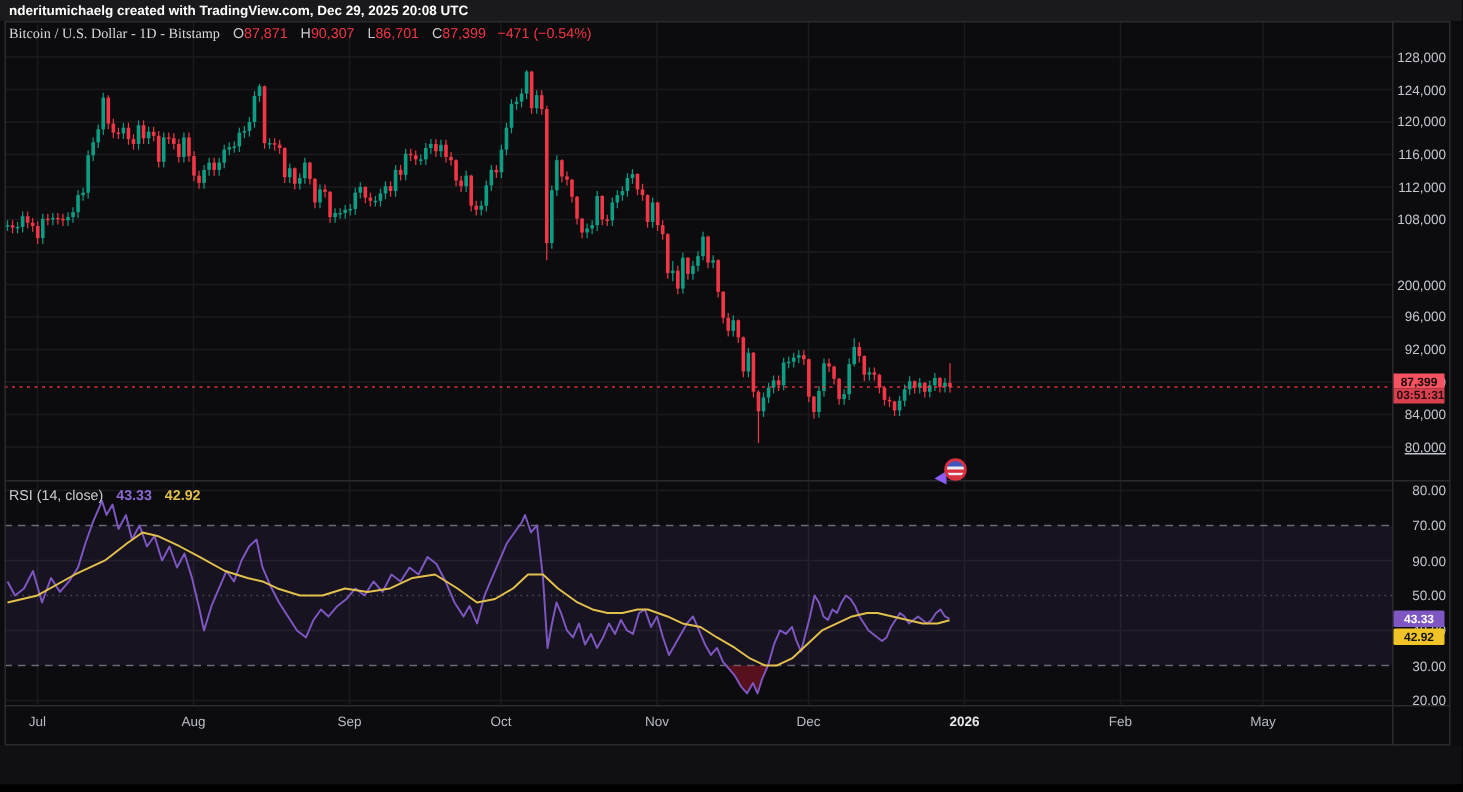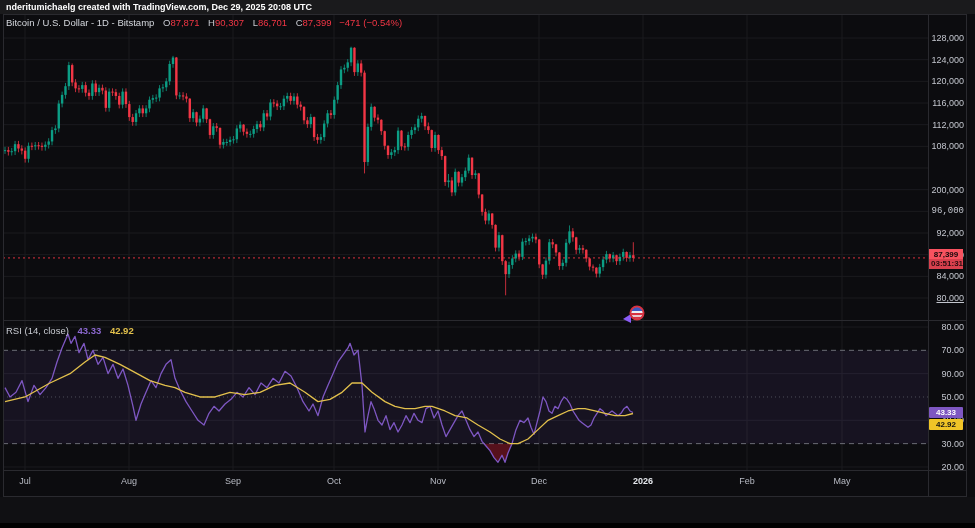--- a/index.html
+++ b/index.html
@@ -3,21 +3,21 @@
 <meta charset="utf-8">
 <style>
   html,body{margin:0;padding:0;background:#000;}
   .stage{position:relative;width:975px;height:523px;background:#101013;overflow:hidden;
          font-family:"Liberation Sans","DejaVu Sans",sans-serif;-webkit-font-smoothing:antialiased;}
   .topbar{position:absolute;left:0;top:0;width:975px;height:14px;background:#1a1a1c;
           color:#fff;font-size:9px;font-weight:bold;line-height:14px;padding-left:6px;box-sizing:border-box;white-space:nowrap;}
   .chartbg{position:absolute;left:0;top:14px;width:975px;height:483px;background:#0c0c0f;}
   svg.plot{position:absolute;left:0;top:0;width:975px;height:528px;z-index:1;}
   .legend{position:absolute;left:6px;top:17px;z-index:3;font-size:9.5px;white-space:nowrap;}
-  .legend .sym{color:#d5d8de;}
+  .legend .sym{color:#d5d8de;font-family:Liberation Serif, serif;}
   .legend .olabel{color:#c7cad1;margin-left:6px;}
   .legend .oval{color:#f23645;}
   .legend .chg{color:#f23645;margin-left:5px;}
   .rsirow{position:absolute;left:6px;top:325px;z-index:3;font-size:9.5px;white-space:nowrap;}
   .rsirow .t{color:#c9ccd3;}
   .rsirow .p{color:#8b68cf;margin-left:6px;font-weight:bold;}
   .rsirow .m{color:#e2c04c;margin-left:6px;font-weight:bold;}
   .axlbl{position:absolute;font-size:9px;color:#c3c6ce;z-index:2;}
   .axlbl.time{color:#b8bbc4;text-align:center;width:40px;}
   .axlbl.time.major{color:#e4e7ec;font-weight:bold;}
@@ -501,21 +501,21 @@
       <rect x="11" y="11" width="12" height="2.2" fill="#d8303f"></rect>
       <rect x="11" y="14.8" width="12" height="2.2" fill="#d8303f"></rect>
     </g>
     <circle cx="17" cy="11" r="6.6" fill="none" stroke="#d8303f" stroke-width="1.8"></circle>
   </svg>
 
 <div class="axlbl yax" style="left: 928px; top: 293.007px; text-decoration: underline;">80,000</div>
     <div class="axlbl yax" style="left: 928px; top: 271.34px;">84,000</div>
     <div class="axlbl yax" style="left: 928px; top: 249.672px;">88,000</div>
     <div class="axlbl yax" style="left: 928px; top: 228.005px;">92,000</div>
-    <div class="axlbl yax" style="left: 928px; top: 206.337px; font-family: Liberation Mono, monospace;">96,000</div>
+    <div class="axlbl yax" style="left: 928px; top: 206.337px;">96,000</div>
     <div class="axlbl yax" style="left: 928px; top: 184.67px;">200,000</div>
     <div class="axlbl yax" style="left: 928px; top: 156px; padding-left: 47px;">104,000</div>
     <div class="axlbl yax" style="left: 928px; top: 141.335px;">108,000</div>
     <div class="axlbl yax" style="left: 928px; top: 119.667px;">112,000</div>
     <div class="axlbl yax" style="left: 928px; top: 97.9995px;">116,000</div>
     <div class="axlbl yax" style="left: 928px; top: 76.3319px;">120,000</div>
     <div class="axlbl yax" style="left: 928px; top: 54.6644px;">124,000</div>
     <div class="axlbl yax" style="left: 928px; top: 32.9968px;">128,000</div>
     <div class="axlbl time" style="left: 5px; top: 476px;">Jul</div>
     <div class="axlbl time" style="left: 109px; top: 476px;">Aug</div>

